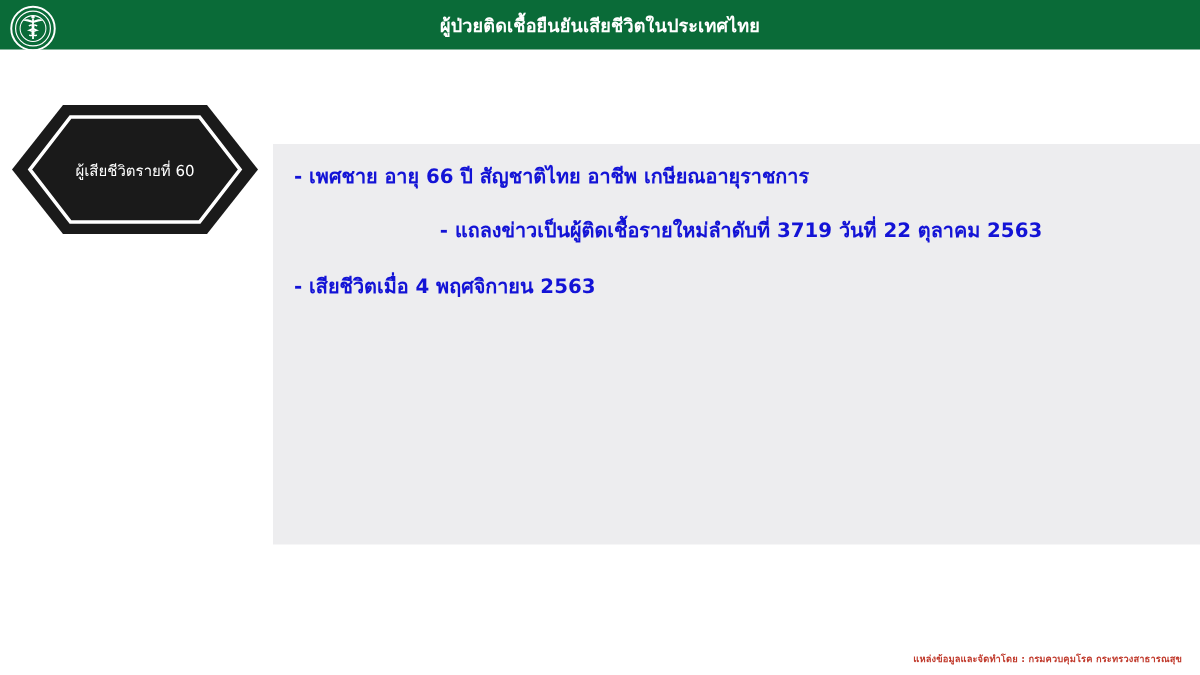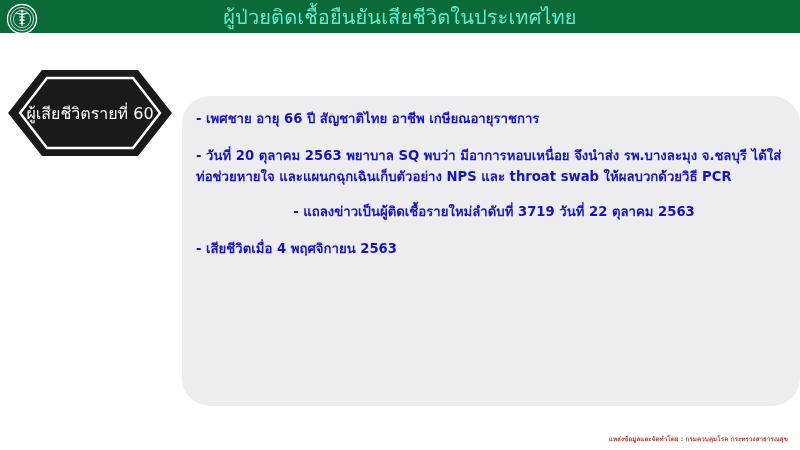--- a/index.html
+++ b/index.html
@@ -21,23 +21,23 @@
     position: absolute;
     left: 0; top: 0;
     width: 800px;
     height: 33px;
     background: #0a6b38;
     display: flex;
     align-items: center;
     justify-content: center;
   }
   .header-title {
-    color: #5eead4;
-    font-size: 20px;
-    font-weight: 400;
+    color: #ffffff;
+    font-size: 12px;
+    font-weight: 700;
     letter-spacing: 0.1px;
     line-height: 1;
     white-space: nowrap;
   }
 
   
   .logo {
     position: absolute;
     left: 5px;
     top: 3px;
@@ -57,35 +57,34 @@
   .hex-wrap svg { display: block; }
   .hex-label {
     position: absolute;
     left: 0; top: 0;
     width: 168px;
     height: 90px;
     display: flex;
     align-items: center;
     justify-content: center;
     color: #ffffff;
-    font-size: 16px;
+    font-size: 10px;
     font-weight: 400;
     white-space: nowrap;
     pointer-events: none;
   }
 
   
   .panel {
     position: absolute;
     left: 182px;
     top: 96px;
     width: 618px;
-    height: 310px;
+    height: 267px;
     background: #ededef;
-    border-radius: 28px;
   }
   .panel-inner {
     padding: 14px 16px 0 14px;
   }
   .line {
     color: #1313d6;
     font-size: 13.2px;
     font-weight: 600;
     line-height: 1.32;
     margin-bottom: 19px;
@@ -139,19 +138,18 @@
   <svg viewBox="0 0 168 90" width="168" height="90" aria-hidden="true">
     <polygon points="36,2 132,2 166,45 132,88 36,88 2,45" fill="#1a1a1a"></polygon>
     <polygon points="41,10 127,10 154,45 127,80 41,80 14,45" fill="none" stroke="#ffffff" stroke-width="2.4"></polygon>
   </svg>
   <div class="hex-label">ผู้เสียชีวิตรายที่ 60</div>
 </div>
 
 <div class="panel">
   <div class="panel-inner">
     <div class="line">- เพศชาย อายุ 66 ปี สัญชาติไทย อาชีพ เกษียณอายุราชการ</div>
-    <div class="line wrap">- วันที่ 20 ตุลาคม 2563 พยาบาล SQ พบว่า มีอาการหอบเหนื่อย จึงนำส่ง รพ.บางละมุง จ.ชลบุรี ได้ใส่ท่อช่วยหายใจ และแผนกฉุกเฉินเก็บตัวอย่าง NPS และ throat swab ให้ผลบวกด้วยวิธี PCR</div>
     <div class="line indent">- แถลงข่าวเป็นผู้ติดเชื้อรายใหม่ลำดับที่ 3719 วันที่ 22 ตุลาคม 2563</div>
     <div class="line">- เสียชีวิตเมื่อ 4 พฤศจิกายน 2563</div>
   </div>
 </div>
 
 <div class="footer">แหล่งข้อมูลและจัดทำโดย : กรมควบคุมโรค กระทรวงสาธารณสุข</div>
 
 </body></html>

